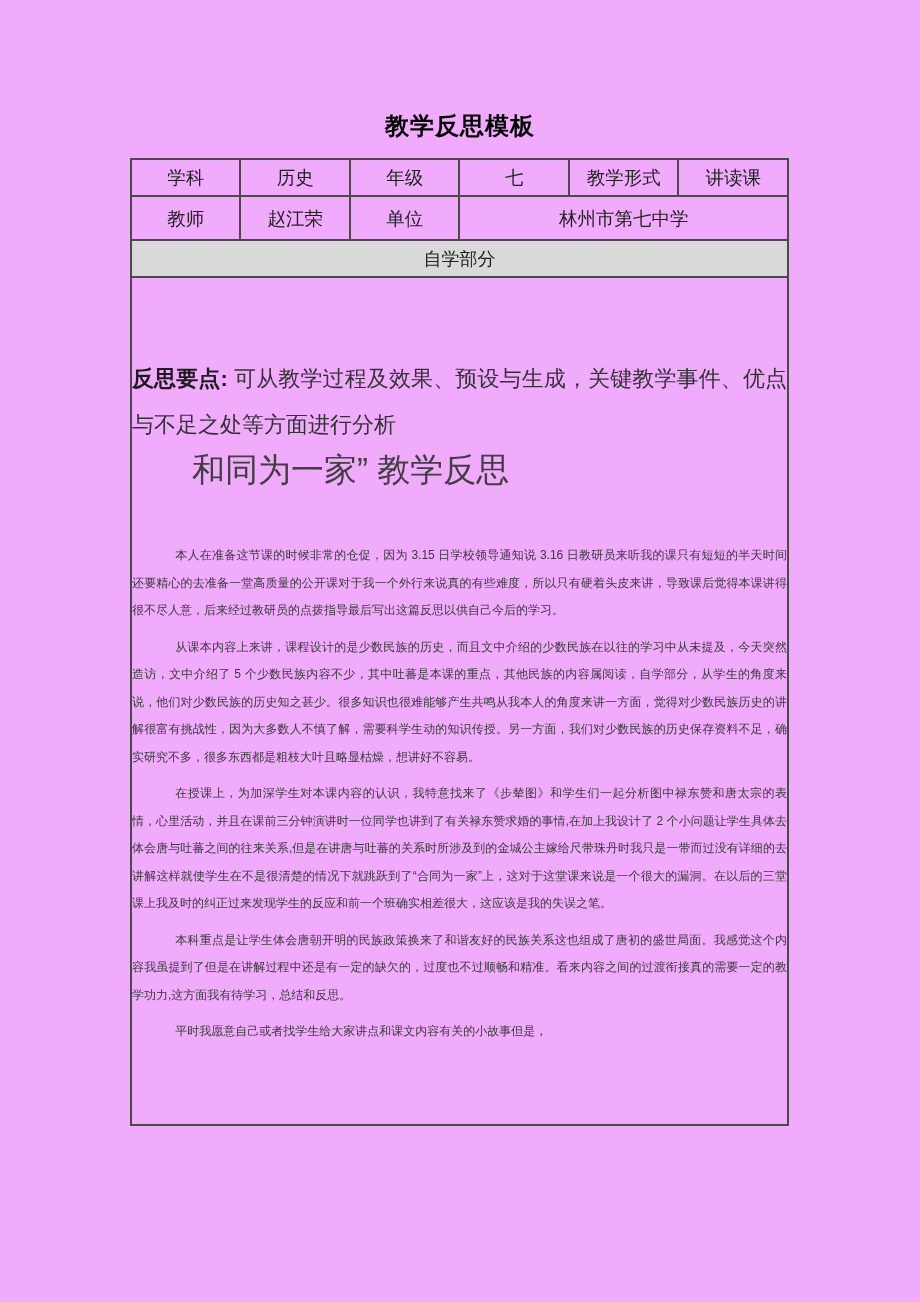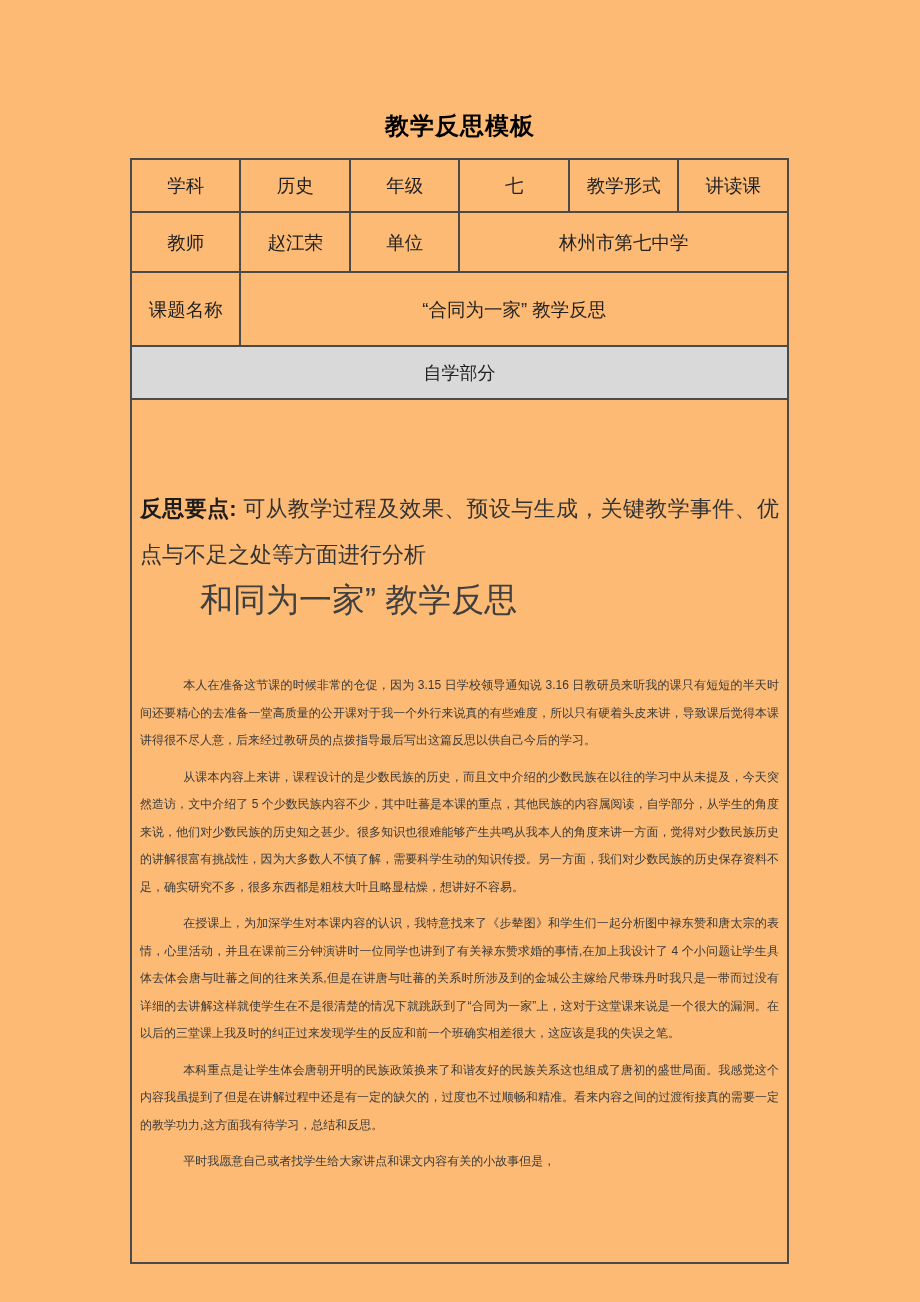--- a/index.html
+++ b/index.html
@@ -4,21 +4,21 @@
 <style>
   html, body {
     margin: 0;
     padding: 0;
     background: #ffffff;
   }
   .page {
     position: relative;
     width: 920px;
     height: 1302px;
-    background: #fdba74;
+    background: #f0abfc;
     overflow: hidden;
     font-family: "Liberation Serif", "DejaVu Serif", serif;
   }
   .doc-title {
     margin: 110px 0 0 0;
     text-align: center;
     font-family: "Liberation Sans", "DejaVu Sans", sans-serif;
     font-weight: bold;
     font-size: 24px;
     line-height: 32px;
@@ -31,21 +31,21 @@
     margin: 16px 0 0 130px;
     width: 659px;
   }
   table.info td {
     border: 2px solid #4a4a4a;
     text-align: center;
     vertical-align: middle;
     font-family: "Liberation Sans", "DejaVu Sans", sans-serif;
     font-size: 18.5px;
     color: #1f1f1f;
-    padding: 8px;
+    padding: 0;
     overflow: hidden;
   }
   tr.r1 td { height: 35px; }
   tr.r2 td { height: 42px; }
   tr.r3 td { height: 56px; }
   tr.r4 td {
     height: 35px;
     background: #d9d9d9;
     font-size: 18px;
     color: #222222;
@@ -111,34 +111,30 @@
       <td>七</td>
       <td>教学形式</td>
       <td>讲读课</td>
     </tr>
     <tr class="r2">
       <td>教师</td>
       <td>赵江荣</td>
       <td>单位</td>
       <td colspan="3">林州市第七中学</td>
     </tr>
-    <tr class="r3">
-      <td>课题名称</td>
-      <td colspan="5">“合同为一家” 教学反思</td>
-    </tr>
     <tr class="r4">
       <td colspan="6">自学部分</td>
     </tr>
     <tr>
       <td colspan="6" class="content">
         <p class="points"><strong>反思要点: </strong><span>可从教学过程及效果、预设与生成，关键教学事件、优点与不足之处等方面进行分析</span></p>
         <h2 class="reflect-heading">和同为一家” 教学反思</h2>
         <p class="body-p">本人在准备这节课的时候非常的仓促，因为 3.15 日学校领导通知说 3.16 日教研员来听我的课只有短短的半天时间还要精心的去准备一堂高质量的公开课对于我一个外行来说真的有些难度，所以只有硬着头皮来讲，导致课后觉得本课讲得很不尽人意，后来经过教研员的点拨指导最后写出这篇反思以供自己今后的学习。</p>
         <p class="body-p">从课本内容上来讲，课程设计的是少数民族的历史，而且文中介绍的少数民族在以往的学习中从未提及，今天突然造访，文中介绍了 5 个少数民族内容不少，其中吐蕃是本课的重点，其他民族的内容属阅读，自学部分，从学生的角度来说，他们对少数民族的历史知之甚少。很多知识也很难能够产生共鸣从我本人的角度来讲一方面，觉得对少数民族历史的讲解很富有挑战性，因为大多数人不慎了解，需要科学生动的知识传授。另一方面，我们对少数民族的历史保存资料不足，确实研究不多，很多东西都是粗枝大叶且略显枯燥，想讲好不容易。</p>
-        <p class="body-p">在授课上，为加深学生对本课内容的认识，我特意找来了《步辇图》和学生们一起分析图中禄东赞和唐太宗的表情，心里活动，并且在课前三分钟演讲时一位同学也讲到了有关禄东赞求婚的事情,在加上我设计了 4 个小问题让学生具体去体会唐与吐蕃之间的往来关系,但是在讲唐与吐蕃的关系时所涉及到的金城公主嫁给尺带珠丹时我只是一带而过没有详细的去讲解这样就使学生在不是很清楚的情况下就跳跃到了“合同为一家”上，这对于这堂课来说是一个很大的漏洞。在以后的三堂课上我及时的纠正过来发现学生的反应和前一个班确实相差很大，这应该是我的失误之笔。</p>
+        <p class="body-p">在授课上，为加深学生对本课内容的认识，我特意找来了《步辇图》和学生们一起分析图中禄东赞和唐太宗的表情，心里活动，并且在课前三分钟演讲时一位同学也讲到了有关禄东赞求婚的事情,在加上我设计了 2 个小问题让学生具体去体会唐与吐蕃之间的往来关系,但是在讲唐与吐蕃的关系时所涉及到的金城公主嫁给尺带珠丹时我只是一带而过没有详细的去讲解这样就使学生在不是很清楚的情况下就跳跃到了“合同为一家”上，这对于这堂课来说是一个很大的漏洞。在以后的三堂课上我及时的纠正过来发现学生的反应和前一个班确实相差很大，这应该是我的失误之笔。</p>
         <p class="body-p">本科重点是让学生体会唐朝开明的民族政策换来了和谐友好的民族关系这也组成了唐初的盛世局面。我感觉这个内容我虽提到了但是在讲解过程中还是有一定的缺欠的，过度也不过顺畅和精准。看来内容之间的过渡衔接真的需要一定的教学功力,这方面我有待学习，总结和反思。</p>
         <p class="body-p">平时我愿意自己或者找学生给大家讲点和课文内容有关的小故事但是，</p>
       </td>
     </tr>
   </tbody>
     </table>
 
 </div>
 
 </body></html>

